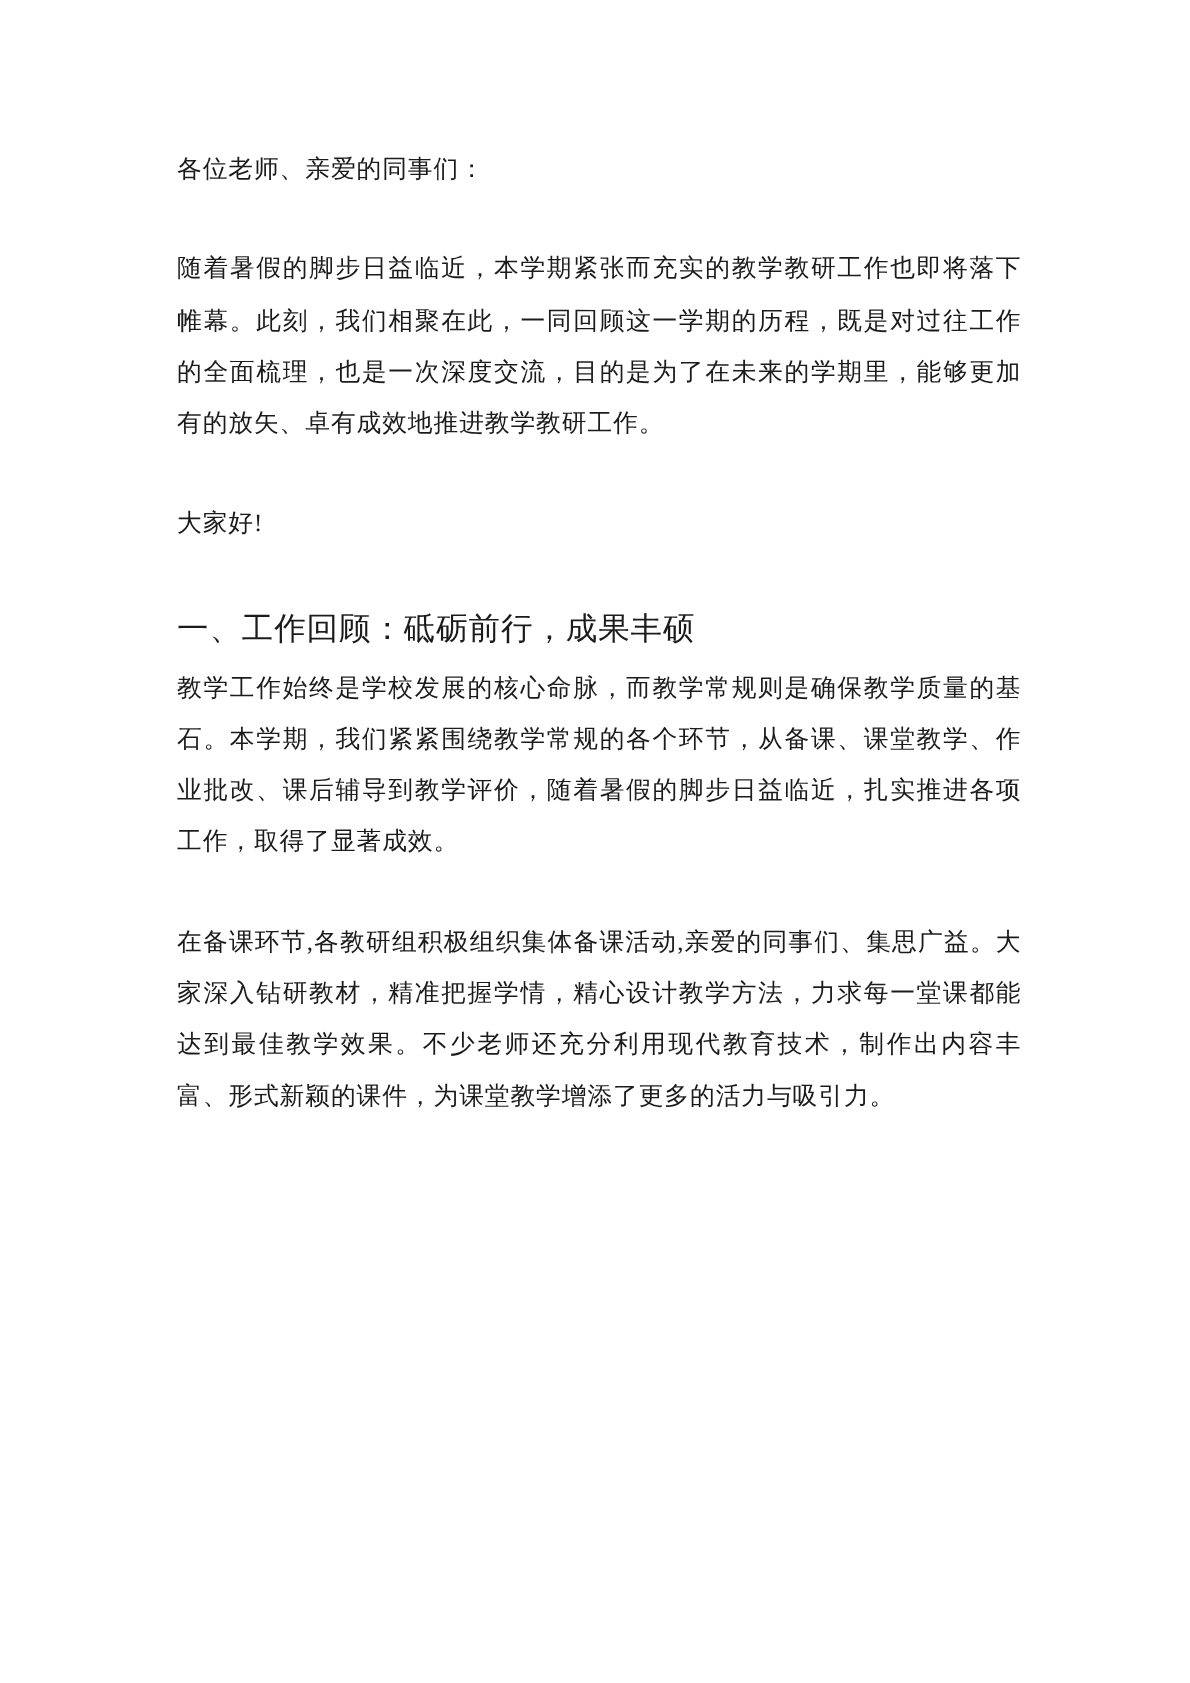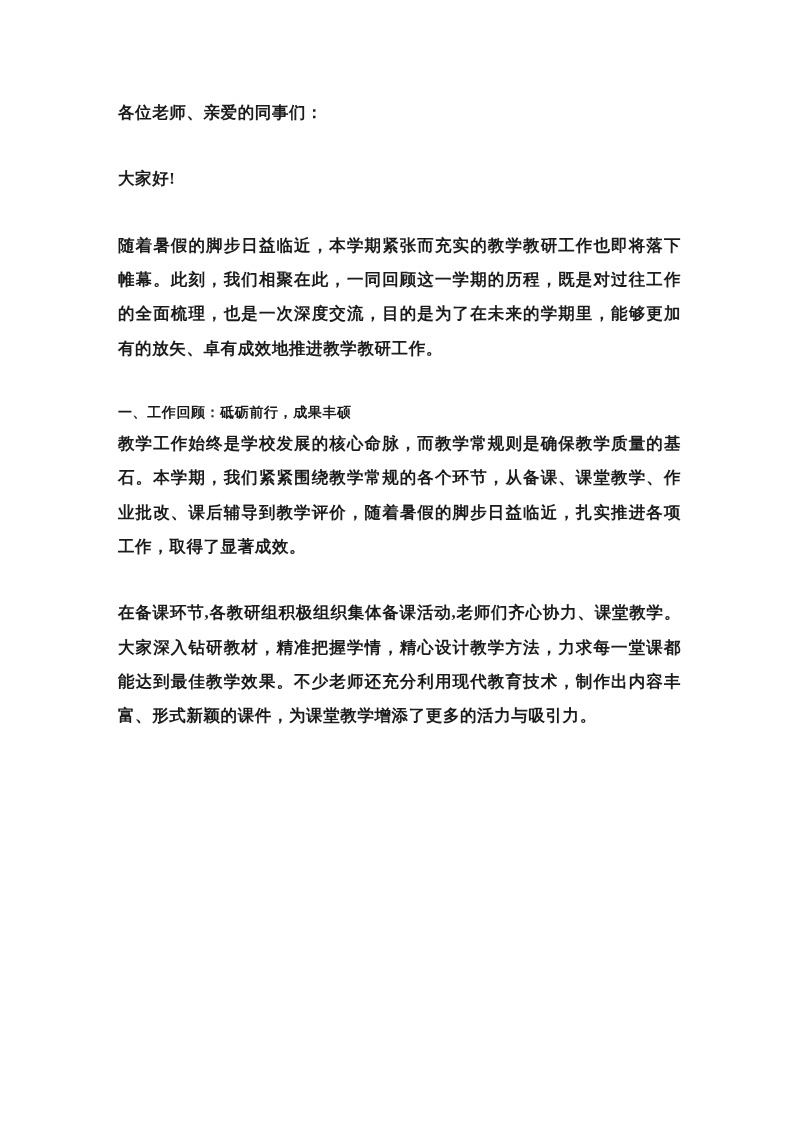--- a/index.html
+++ b/index.html
@@ -13,55 +13,54 @@
     font-family: "Liberation Serif", "DejaVu Serif", serif;
     color: #1a1a1a;
   }
   .page {
     position: relative;
     width: 793px;
     height: 1122px;
     box-sizing: border-box;
     padding: 96px 112px 60px 118px;
     background: #ffffff;
-    font-weight: bold;
   }
   .doc-body {
     font-size: 16.5px;
     line-height: 2.08;
     letter-spacing: 0.6px;
     color: #1b1b1b;
     text-align: justify;
     text-justify: inter-ideograph;
   }
   .para {
     margin: 0 0 32px 0;
   }
   .para:last-child {
     margin-bottom: 0;
   }
   .heading-line {
     margin: 0;
-    font-size: 14px;
+    font-size: 21px;
     line-height: 2.08;
     letter-spacing: 0.6px;
   }
 </style>
 </head>
 <body>
 
 <div class="page">
   <div class="doc-body">
 
     <p class="para">各位老师、亲爱的同事们：</p>
 
+    <p class="para">随着暑假的脚步日益临近，本学期紧张而充实的教学教研工作也即将落下帷幕。此刻，我们相聚在此，一同回顾这一学期的历程，既是对过往工作的全面梳理，也是一次深度交流，目的是为了在未来的学期里，能够更加有的放矢、卓有成效地推进教学教研工作。</p>
+
     <p class="para">大家好!</p>
-
-    <p class="para">随着暑假的脚步日益临近，本学期紧张而充实的教学教研工作也即将落下帷幕。此刻，我们相聚在此，一同回顾这一学期的历程，既是对过往工作的全面梳理，也是一次深度交流，目的是为了在未来的学期里，能够更加有的放矢、卓有成效地推进教学教研工作。</p>
 
     <p class="heading-line">一、工作回顾：砥砺前行，成果丰硕</p>
 
     <p class="para">教学工作始终是学校发展的核心命脉，而教学常规则是确保教学质量的基石。本学期，我们紧紧围绕教学常规的各个环节，从备课、课堂教学、作业批改、课后辅导到教学评价，随着暑假的脚步日益临近，扎实推进各项工作，取得了显著成效。</p>
 
-    <p class="para">在备课环节,各教研组积极组织集体备课活动,老师们齐心协力、课堂教学。大家深入钻研教材，精准把握学情，精心设计教学方法，力求每一堂课都能达到最佳教学效果。不少老师还充分利用现代教育技术，制作出内容丰富、形式新颖的课件，为课堂教学增添了更多的活力与吸引力。</p>
+    <p class="para">在备课环节,各教研组积极组织集体备课活动,亲爱的同事们、集思广益。大家深入钻研教材，精准把握学情，精心设计教学方法，力求每一堂课都能达到最佳教学效果。不少老师还充分利用现代教育技术，制作出内容丰富、形式新颖的课件，为课堂教学增添了更多的活力与吸引力。</p>
 
   </div>
 </div>
 
 </body></html>

